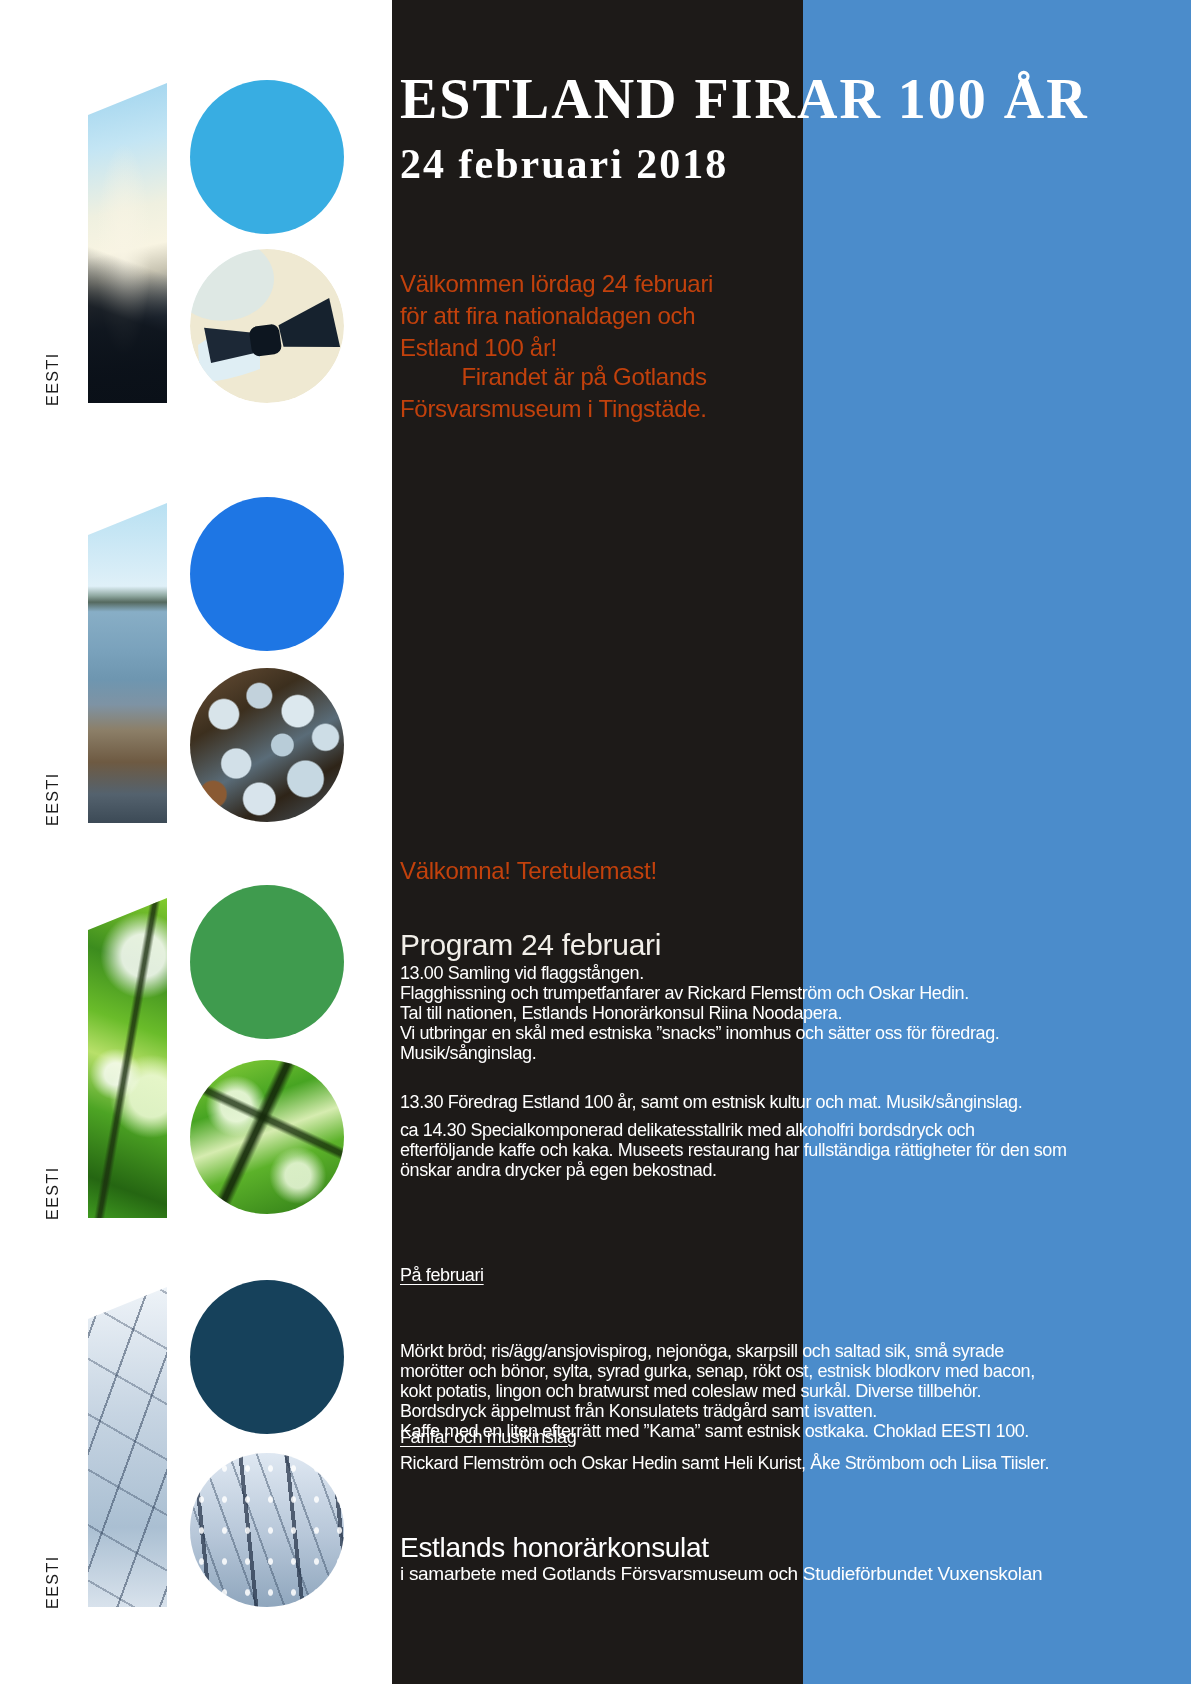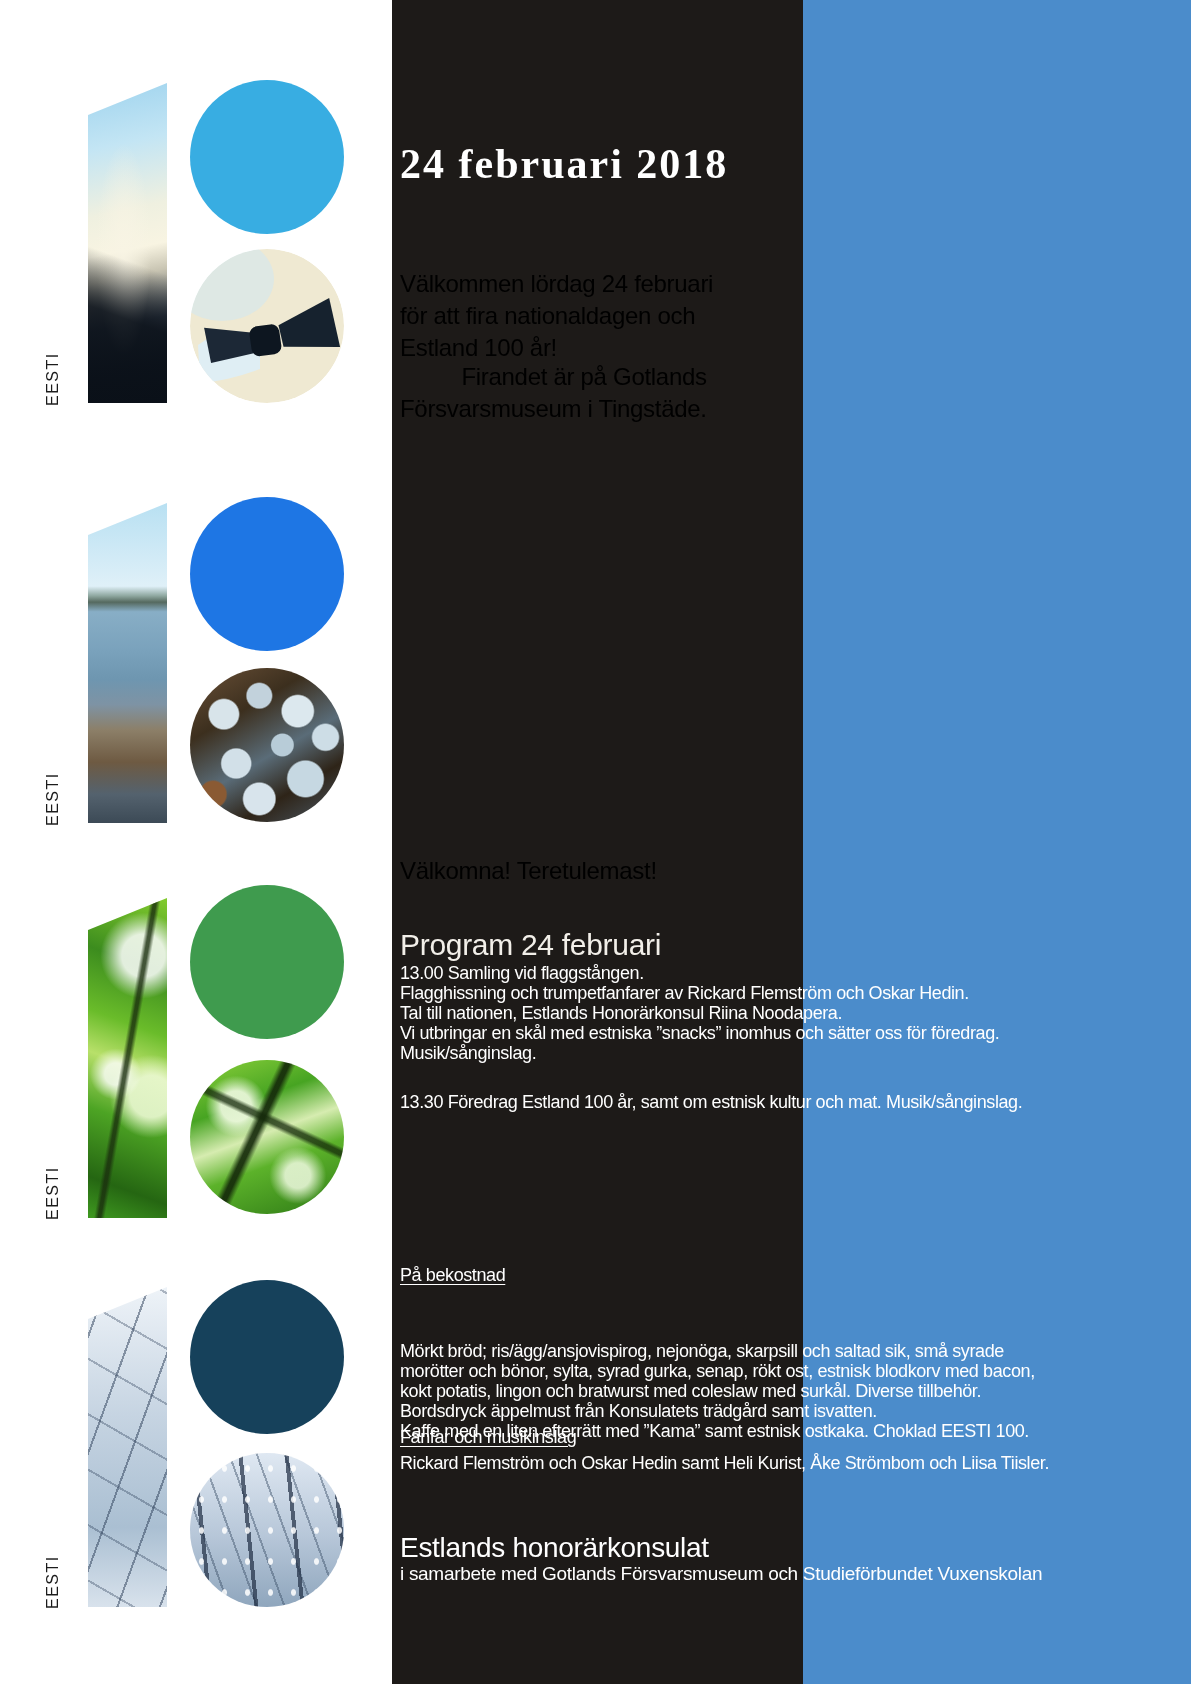--- a/index.html
+++ b/index.html
@@ -65,21 +65,21 @@
     linear-gradient(180deg,#dfe8f2 0%,#b6c6d8 55%,#8fa6bd 100%);
     background-size:23px 31px,auto,auto,auto;}
   .photo-bowtie svg{display:block;width:154px;height:154px;}
 
   
   .txt{position:absolute;left:400px;color:#ffffff;white-space:pre-line;}
   .title{top:70px;font-family:"Liberation Serif",serif;font-weight:bold;font-size:56px;
          letter-spacing:2px;line-height:1.05;white-space:nowrap;}
   .subtitle{top:140px;font-family:"Liberation Serif",serif;font-weight:bold;font-size:42px;
             letter-spacing:2px;white-space:nowrap;}
-  .intro{font-size:24px;line-height:32px;letter-spacing:-0.3px;color:#000000;}
+  .intro{font-size:24px;line-height:32px;letter-spacing:-0.3px;color:#c2410c;}
   .p1{top:268px;} .p2{top:361px;text-align:right;} .p3{top:439px;}
   .p4{top:575px;line-height:31px;} .p5{top:855px;}
   .prog-heading{top:928px;font-size:30px;letter-spacing:-0.3px;color:#f2efe9;text-align:center;}
   .small{font-size:18px;line-height:20px;letter-spacing:-0.4px;}
   .progA{top:963px;} .progB{top:1092px;} .progC{top:1120px;} .progD{top:1193px;}
   .menu-heading{top:1265px;text-decoration:underline;text-underline-offset:3px;}
   .menu-body{top:1293px;margin-top:48px;}
   .fanfare-heading{top:1427px;text-decoration:underline;text-underline-offset:3px;}
   .fanfare-body{top:1453px;}
   .footer-title{top:1532px;font-size:28px;letter-spacing:-0.3px;}
@@ -117,38 +117,42 @@
   <div class="one-shape g3-shape photo-leaves"></div>
   <div class="circle g3-c1"></div>
   <div class="circle g3-c2 photo-canopy"></div>
   <div class="eesti-label g3-label">EESTI</div>
 
   <div class="one-shape g4-shape photo-winter"></div>
   <div class="circle g4-c1"></div>
   <div class="circle g4-c2 photo-winter-circle"></div>
   <div class="eesti-label g4-label">EESTI</div>
 
+  <div class="txt title">ESTLAND FIRAR 100 ÅR</div>
   <div class="txt subtitle">24 februari 2018</div>
 
   <div class="txt intro p1">Välkommen lördag 24 februari
 för att fira nationaldagen och
 Estland 100 år!</div>
   <div class="txt intro p2">Firandet är på Gotlands
 Försvarsmuseum i Tingstäde.</div>
   <div class="txt intro p5">Välkomna! Teretulemast!</div>
 
   <div class="txt prog-heading">Program 24 februari</div>
   <div class="txt small progA">13.00 Samling vid flaggstången.
 Flagghissning och trumpetfanfarer av Rickard Flemström och Oskar Hedin.
 Tal till nationen, Estlands Honorärkonsul Riina Noodapera.
 Vi utbringar en skål med estniska ”snacks” inomhus och sätter oss för föredrag.
 Musik/sånginslag.</div>
   <div class="txt small progB">13.30 Föredrag Estland 100 år, samt om estnisk kultur och mat. Musik/sånginslag.</div>
+  <div class="txt small progC">ca 14.30 Specialkomponerad delikatesstallrik med alkoholfri bordsdryck och
+efterföljande kaffe och kaka. Museets restaurang har fullständiga rättigheter för den som
+önskar andra drycker på egen bekostnad.</div>
 
-  <div class="txt small menu-heading">På bekostnad</div>
+  <div class="txt small menu-heading">På februari</div>
   <div class="txt small menu-body">Mörkt bröd; ris/ägg/ansjovispirog, nejonöga, skarpsill och saltad sik, små syrade
 morötter och bönor, sylta, syrad gurka, senap, rökt ost, estnisk blodkorv med bacon,
 kokt potatis, lingon och bratwurst med coleslaw med surkål. Diverse tillbehör.
 Bordsdryck äppelmust från Konsulatets trädgård samt isvatten.
 Kaffe med en liten efterrätt med ”Kama” samt estnisk ostkaka. Choklad EESTI 100.</div>
 
   <div class="txt small fanfare-heading">Fanfar och musikinslag</div>
   <div class="txt small fanfare-body">Rickard Flemström och Oskar Hedin samt Heli Kurist, Åke Strömbom och Liisa Tiisler.</div>
 
   <div class="txt footer-title">Estlands honorärkonsulat</div>

